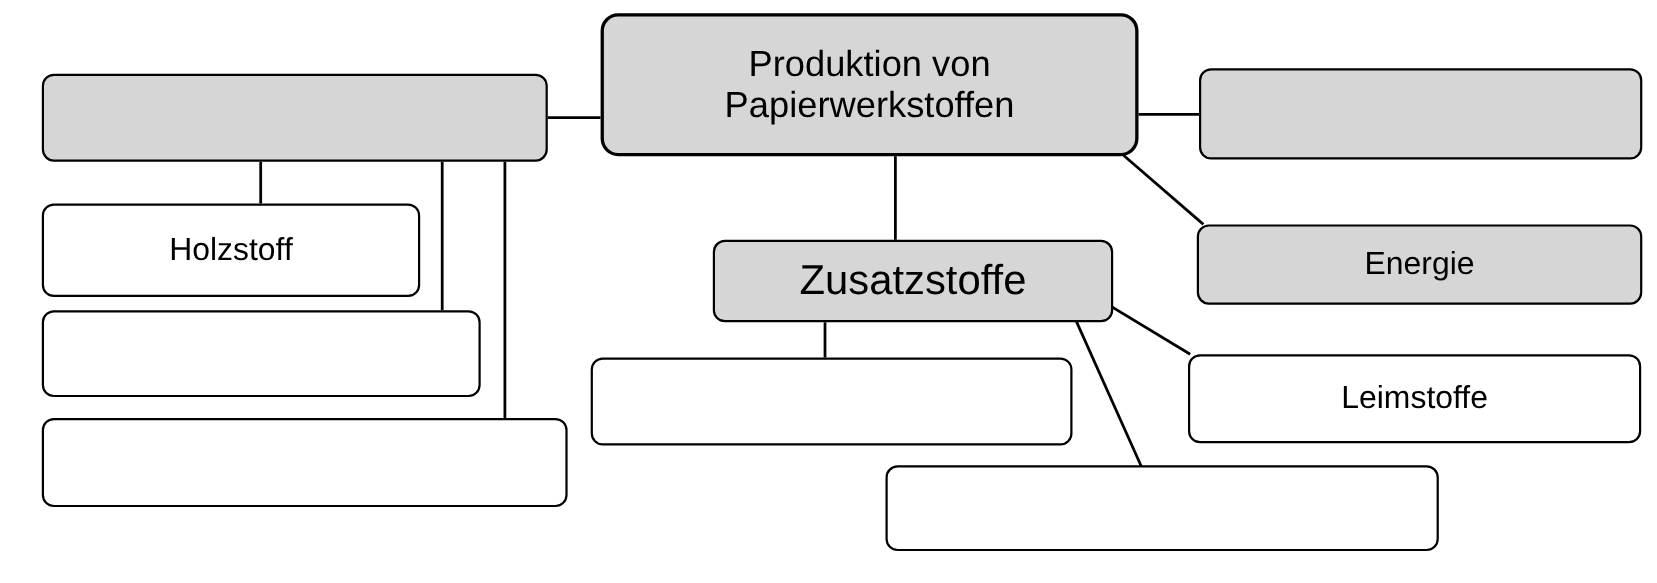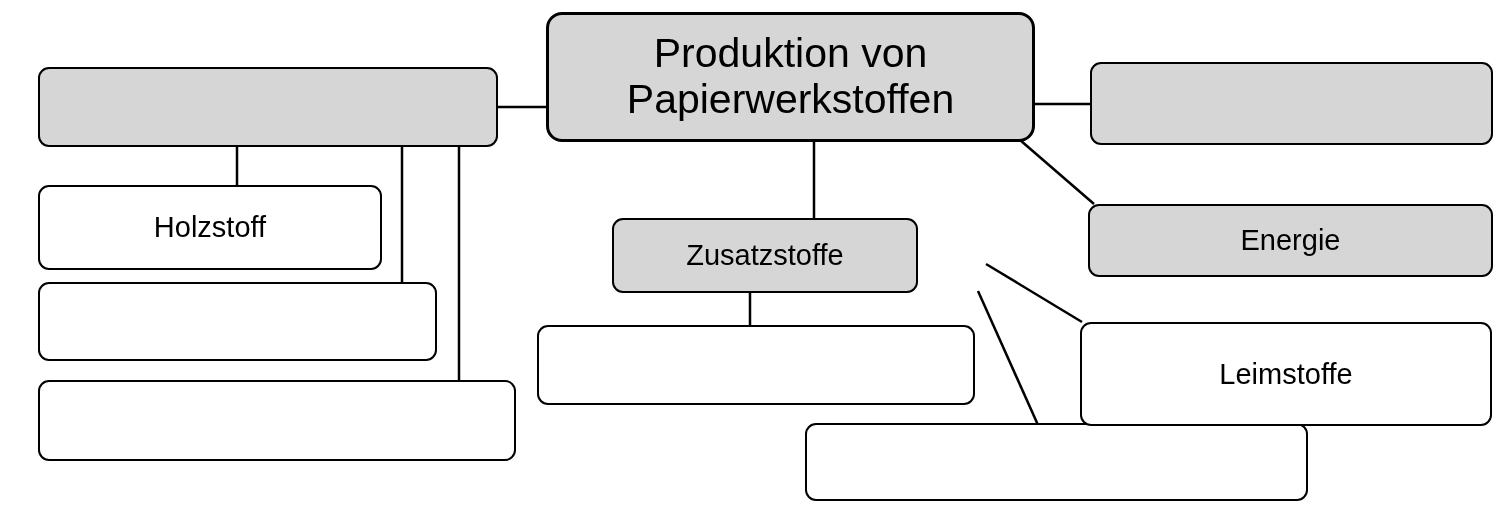--- a/index.html
+++ b/index.html
@@ -68,27 +68,27 @@
         <polyline points="237,147 237,185"></polyline>
         <polyline points="402,147 402,282"></polyline>
         <polyline points="459,147 459,380"></polyline>
         <polyline points="750,293 750,325"></polyline>
         <polyline points="986,264 1082,322"></polyline>
         <polyline points="978,291 1038,425"></polyline>
       </g>
   </svg>
 
   <div id="node-layer">
-      <div class="node filled root" style="left: 546px; top: 12px; width: 489px; height: 130px; font-size: 41px;"><span class="node-label">Produktion von
+      <div class="node filled root" style="left: 546px; top: 12px; width: 489px; height: 130px; font-size: 33px;"><span class="node-label">Produktion von
 Papierwerkstoffen</span></div>
       <div class="node filled branch" style="left: 38px; top: 67px; width: 460px; height: 80px; font-size: 29px;"><span class="node-label"></span></div>
       <div class="node empty" style="left: 38px; top: 185px; width: 344px; height: 85px; font-size: 29px;"><span class="node-label">Holzstoff</span></div>
       <div class="node empty" style="left: 38px; top: 282px; width: 399px; height: 79px; font-size: 29px;"><span class="node-label"></span></div>
       <div class="node empty" style="left: 38px; top: 380px; width: 478px; height: 81px; font-size: 29px;"><span class="node-label"></span></div>
-      <div class="node filled branch" style="left: 612px; top: 218px; width: 306px; height: 75px; font-size: 29px;"><span class="node-label">Zusatzstoffe</span></div>
+      <div class="node filled branch" style="left: 648px; top: 218px; width: 364px; height: 75px; font-size: 38px;"><span class="node-label">Zusatzstoffe</span></div>
       <div class="node empty" style="left: 537px; top: 325px; width: 438px; height: 80px; font-size: 29px;"><span class="node-label"></span></div>
       <div class="node empty" style="left: 805px; top: 423px; width: 503px; height: 78px; font-size: 29px;"><span class="node-label"></span></div>
-      <div class="node empty" style="left: 1080px; top: 322px; width: 412px; height: 104px; font-size: 29px;"><span class="node-label">Leimstoffe</span></div>
+      <div class="node empty" style="left: 1080px; top: 322px; width: 412px; height: 81px; font-size: 29px;"><span class="node-label">Leimstoffe</span></div>
       <div class="node filled branch" style="left: 1090px; top: 62px; width: 403px; height: 83px; font-size: 29px;"><span class="node-label"></span></div>
       <div class="node filled branch" style="left: 1088px; top: 204px; width: 405px; height: 73px; font-size: 29px;"><span class="node-label">Energie</span></div>
     </div>
 
 </div>
 
 </body></html>

